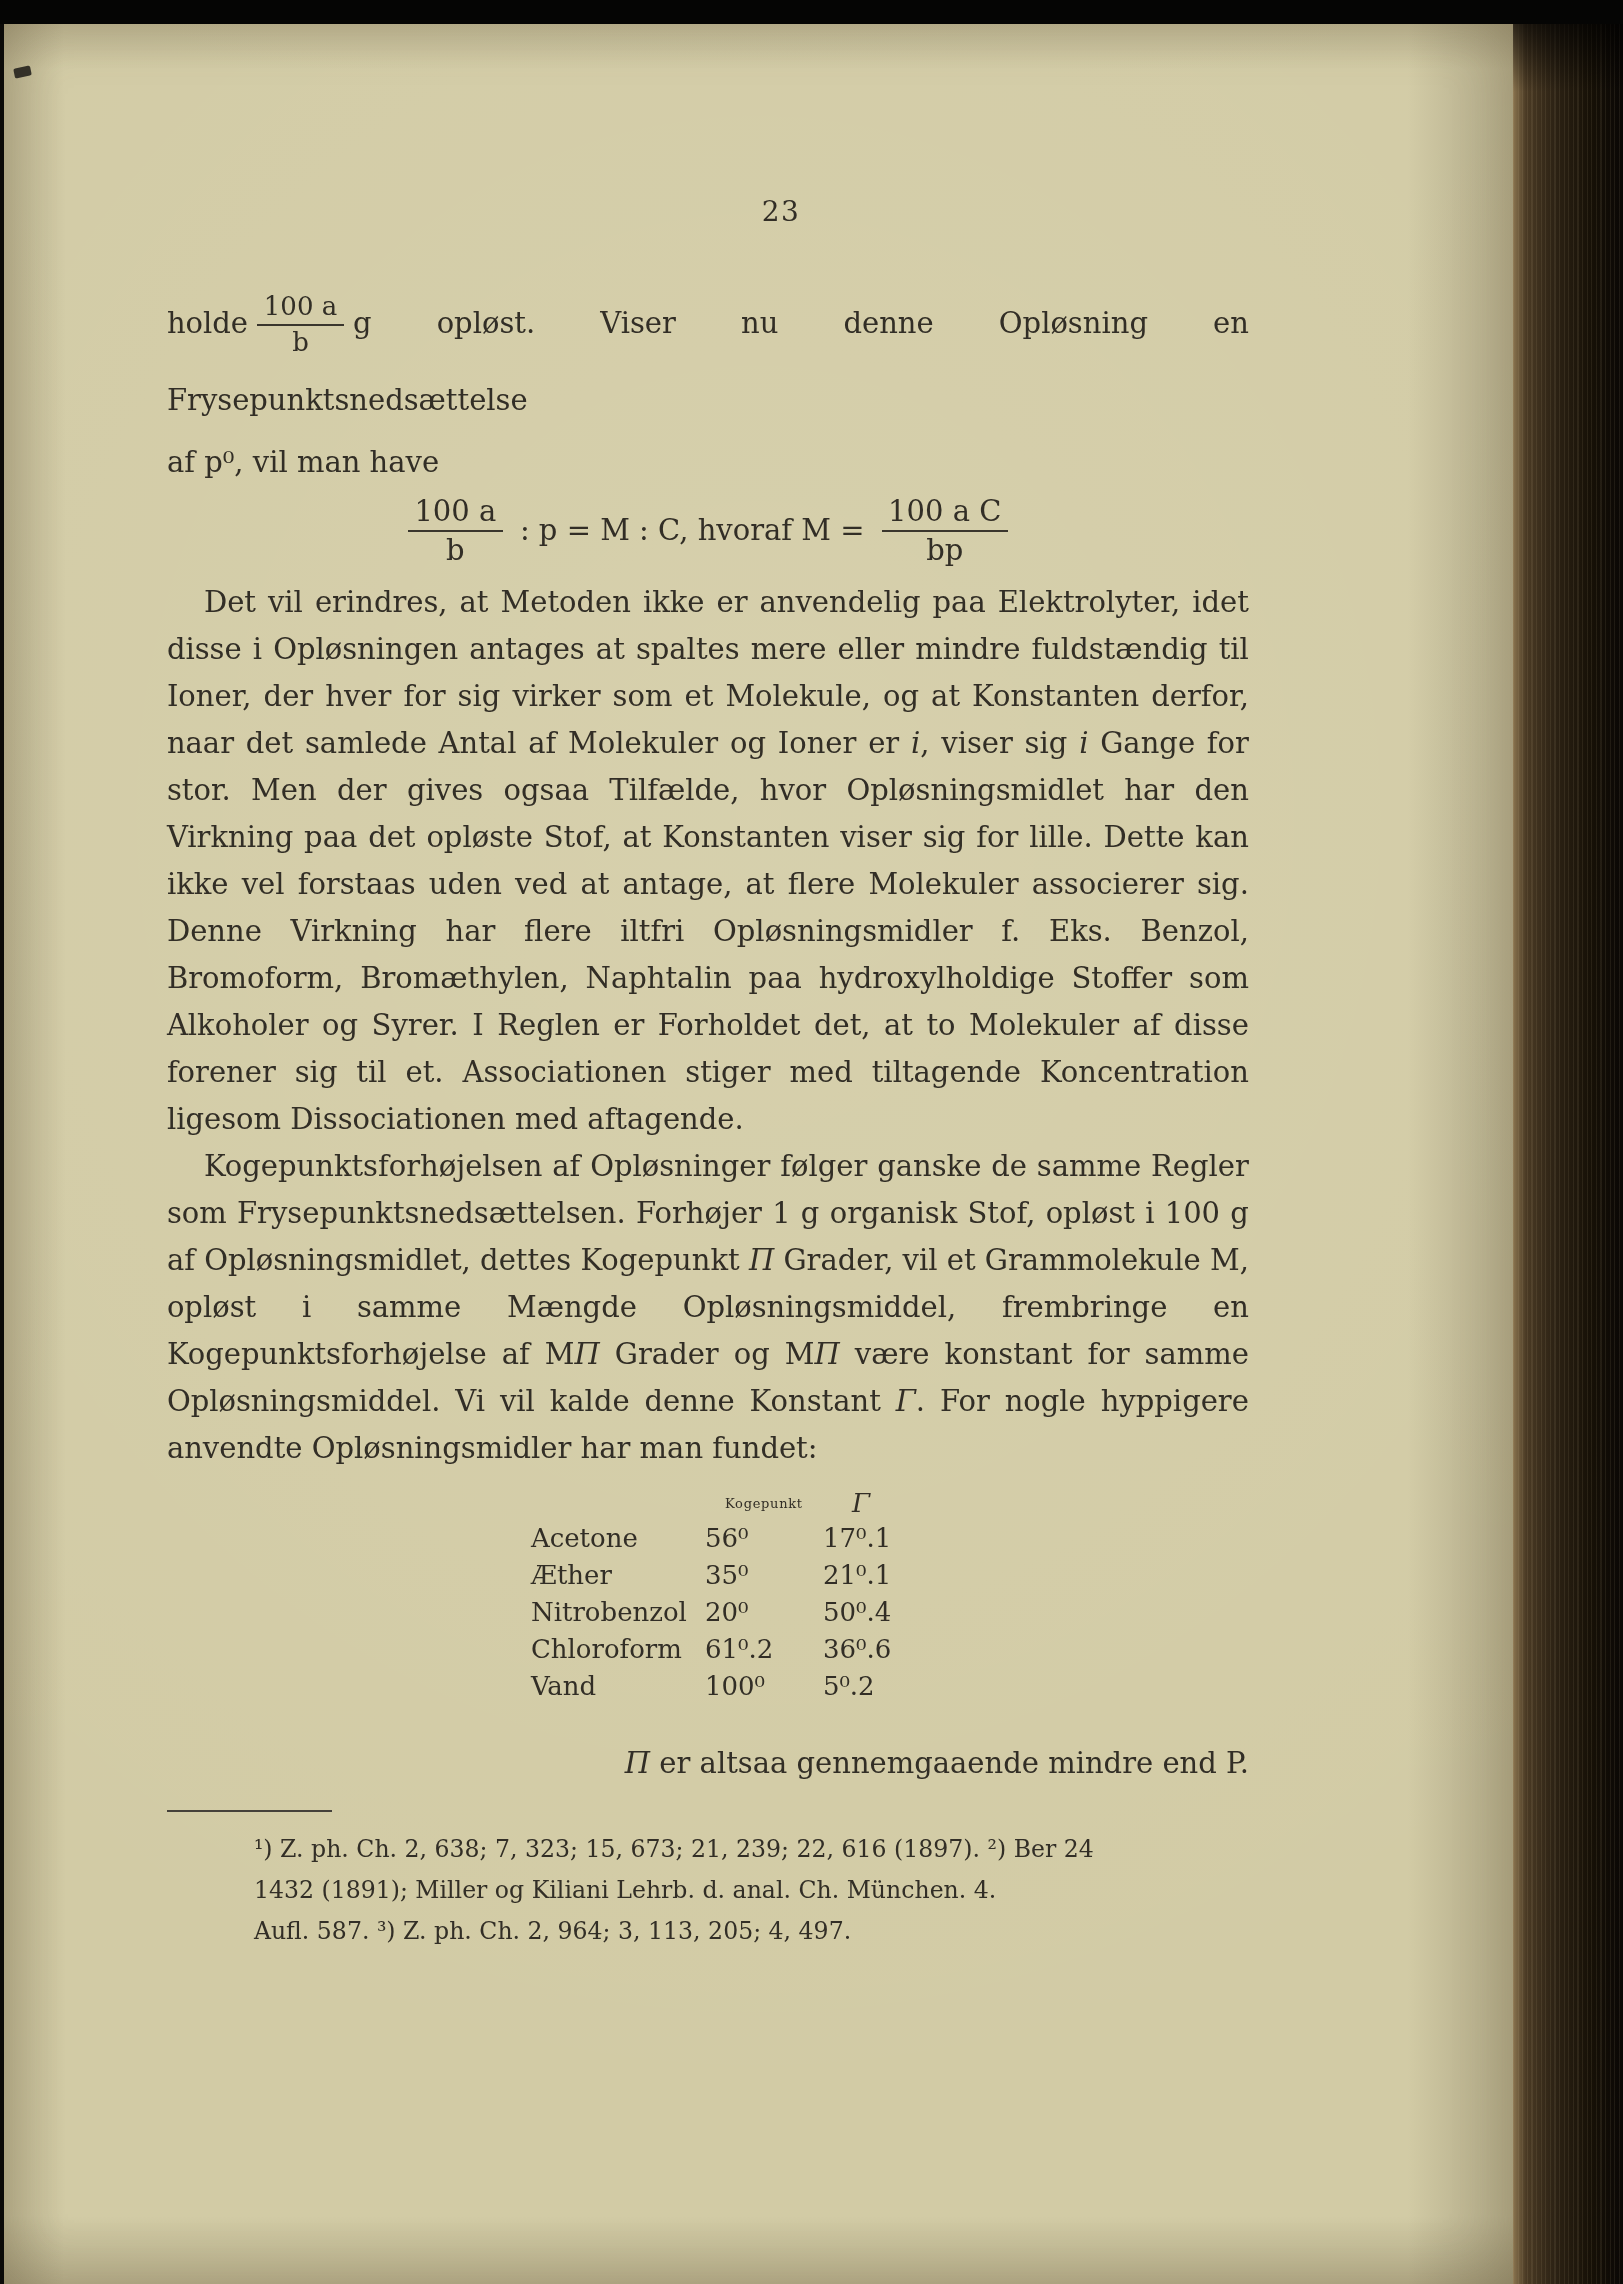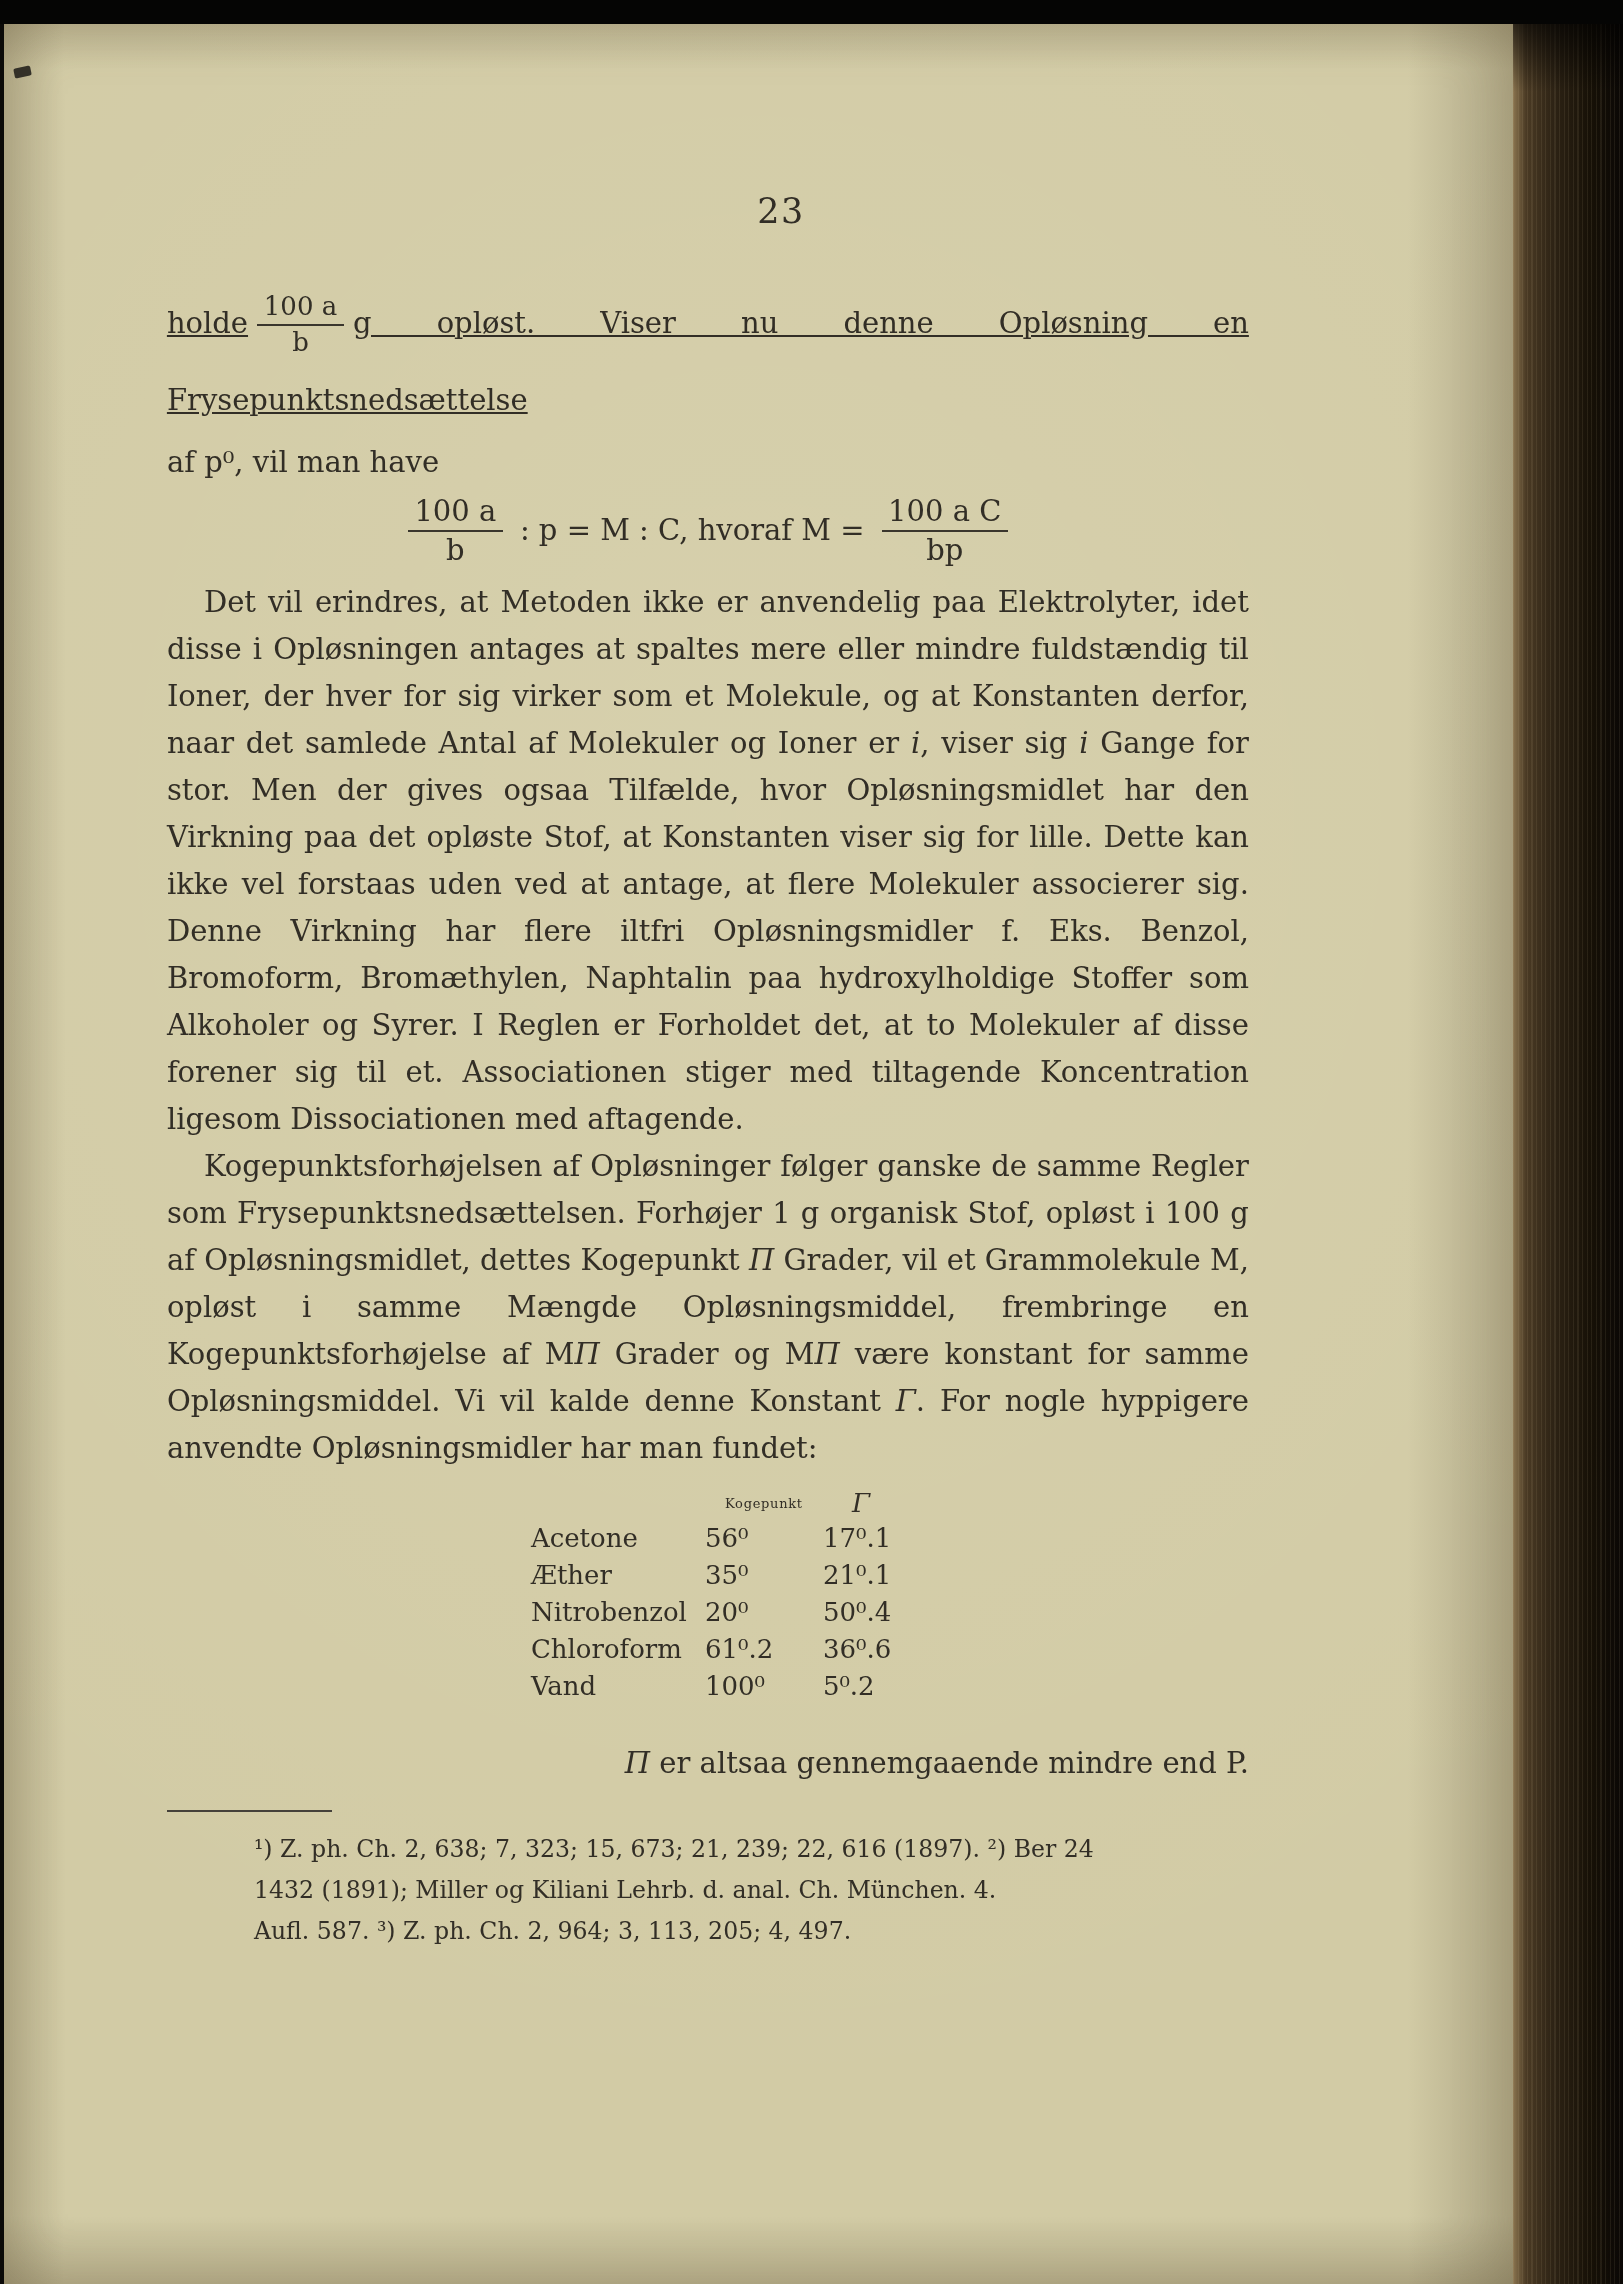--- a/index.html
+++ b/index.html
@@ -43,28 +43,27 @@
     position: absolute; left: 14.4px; top: 67px; width: 17px; height: 9.8px;
     background: #1c1a16; border-radius: 2px; transform: rotate(-12deg);
     opacity: 0.85; z-index: 4;
   }
   .content {
     position: absolute; left: 163px; top: 172px; width: 1082px;
     font-size: 29px; line-height: 47px;
   }
   .pageno {
     position: relative; left: 73px;
-    text-align: center; font-size: 35px; line-height: 31px;
+    text-align: center; font-size: 28px; line-height: 31px;
     margin-bottom: 58px; letter-spacing: 1.3px;
   }
   .intro-line1 {
     line-height: 77px;
     text-align: justify;
     text-align-last: justify;
-    text-decoration: underline;
   }
   .intro-line2 { line-height: 47px; }
   .formula {
     display: flex; justify-content: center; align-items: center;
     margin: 9.2px 0 11.8px; font-size: 29px; line-height: 1.15;
   }
   .formula .mid { margin: 0 17px; }
   .frac {
     display: inline-flex; flex-direction: column; align-items: center;
     text-align: left; vertical-align: middle; line-height: 1.15;

